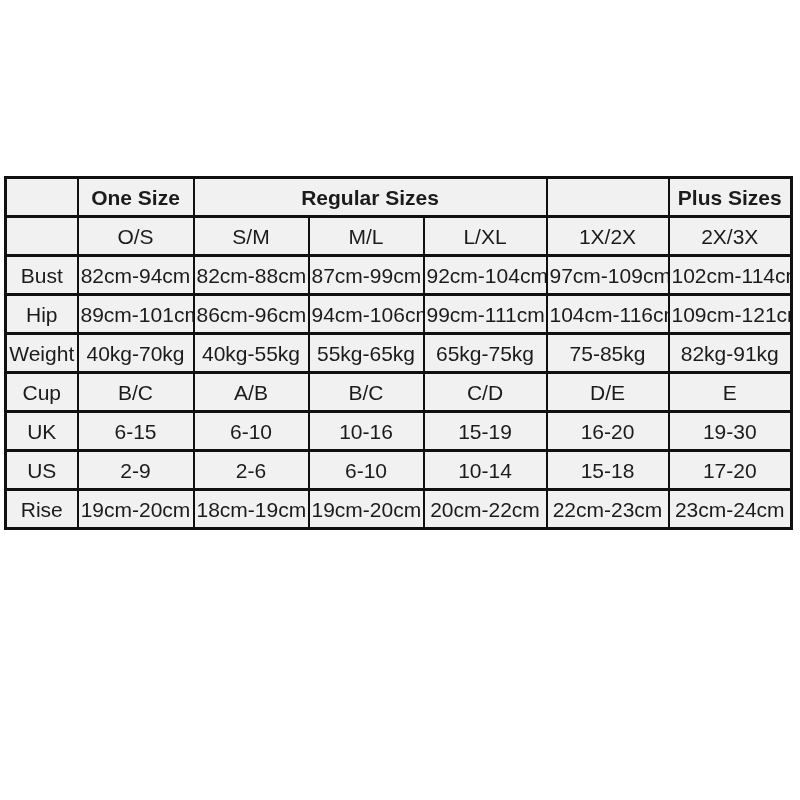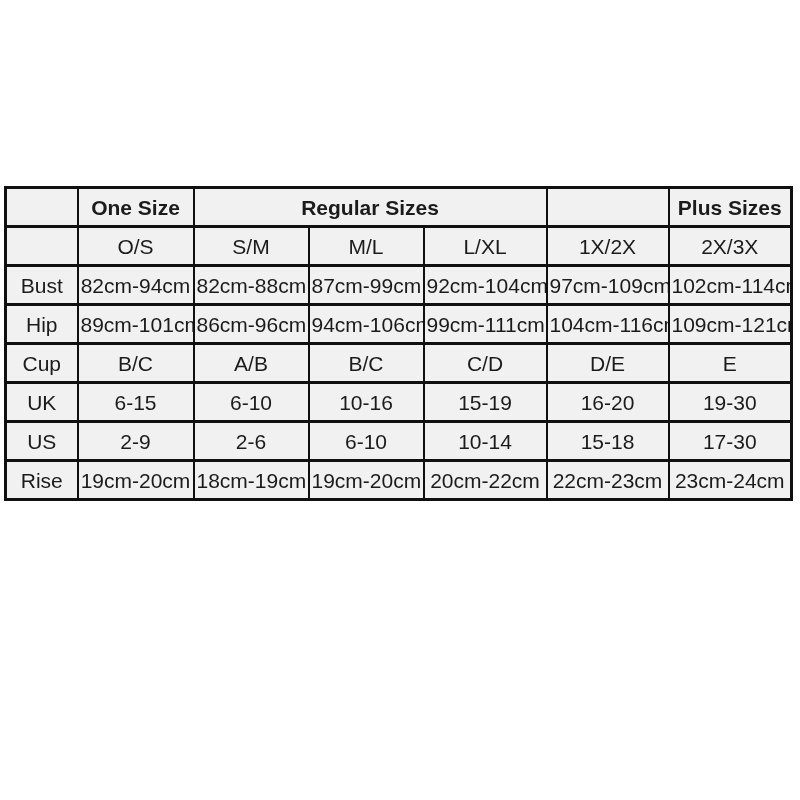--- a/index.html
+++ b/index.html
@@ -13,21 +13,21 @@
   }
   .stage {
     position: relative;
     width: 800px;
     height: 800px;
     background: #ffffff;
   }
   .table-wrap {
     position: absolute;
     left: 4px;
-    top: 186px;
+    top: 176px;
     width: 788px;
   }
   table.size-chart {
     border-collapse: collapse;
     table-layout: fixed;
     width: 100%;
     border: 3px solid #101010;
     background: #f1f1f1;
   }
   table.size-chart td {
@@ -99,20 +99,29 @@
           <tr>
             <td class="row-label">Hip</td>
             <td>89cm-101cm</td>
             <td>86cm-96cm</td>
             <td>94cm-106cm</td>
             <td>99cm-111cm</td>
             <td>104cm-116cm</td>
             <td>109cm-121cm</td>
           </tr>
           <tr>
+            <td class="row-label">Weight</td>
+            <td>40kg-70kg</td>
+            <td>40kg-55kg</td>
+            <td>55kg-65kg</td>
+            <td>65kg-75kg</td>
+            <td>75-85kg</td>
+            <td>82kg-91kg</td>
+          </tr>
+          <tr>
             <td class="row-label">Cup</td>
             <td>B/C</td>
             <td>A/B</td>
             <td>B/C</td>
             <td>C/D</td>
             <td>D/E</td>
             <td>E</td>
           </tr>
           <tr>
             <td class="row-label">UK</td>
@@ -123,21 +132,21 @@
             <td>16-20</td>
             <td>19-30</td>
           </tr>
           <tr>
             <td class="row-label">US</td>
             <td>2-9</td>
             <td>2-6</td>
             <td>6-10</td>
             <td>10-14</td>
             <td>15-18</td>
-            <td>17-30</td>
+            <td>17-20</td>
           </tr>
           <tr>
             <td class="row-label">Rise</td>
             <td>19cm-20cm</td>
             <td>18cm-19cm</td>
             <td>19cm-20cm</td>
             <td>20cm-22cm</td>
             <td>22cm-23cm</td>
             <td>23cm-24cm</td>
           </tr>

